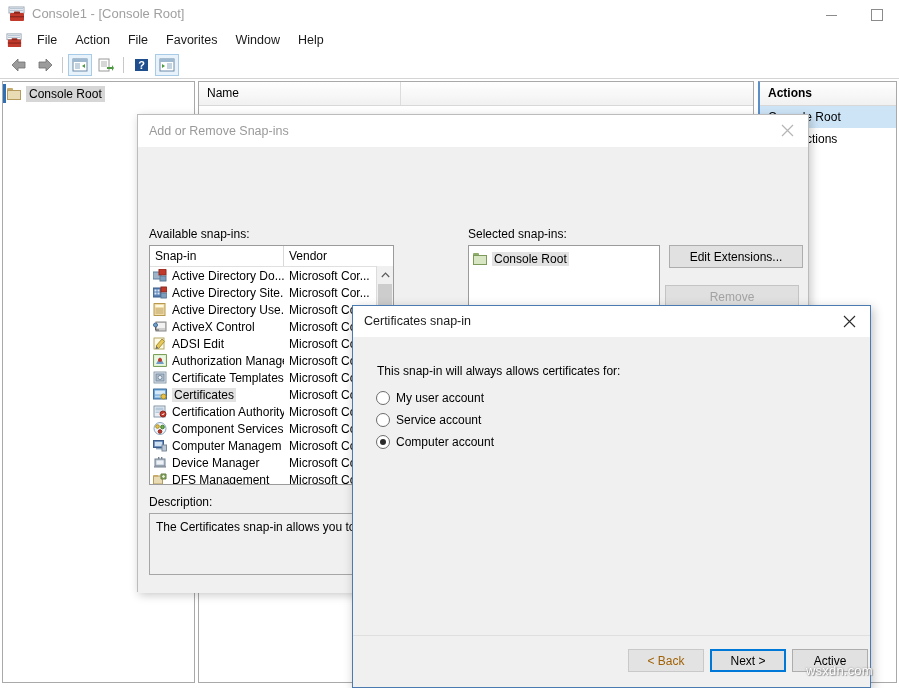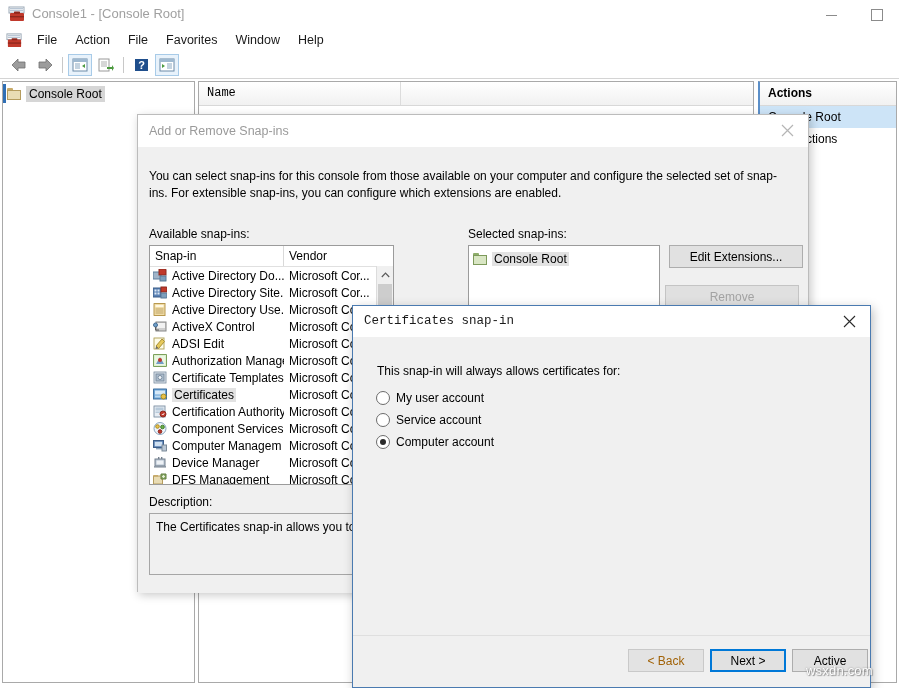--- a/index.html
+++ b/index.html
@@ -162,21 +162,20 @@
     background: #ffffff;
     border: 1px solid #a9a9a9;
     box-sizing: border-box;
   }
   .list-header {
     height: 23px;
     background: linear-gradient(#ffffff, #f1f1f1);
     border-bottom: 1px solid #d8d8d8;
     display: flex;
     align-items: center;
-    font-family: Liberation Mono, monospace;
   }
   .list-col {
     height: 23px;
     line-height: 23px;
     padding-left: 8px;
     border-right: 1px solid #dcdcdc;
     box-sizing: border-box;
     font-size: 12px;
   }
   .list-col.c1 { width: 202px; }
@@ -418,21 +417,20 @@
     background: #f0f0f0;
     border: 1px solid #4a7ab0;
     box-sizing: border-box;
     box-shadow: 2px 3px 10px rgba(0,0,0,0.25);
   }
   .cert-title {
     height: 31px;
     background: #ffffff;
     position: relative;
     border-bottom: 2px solid #737373;
-    font-family: Liberation Mono, monospace;
   }
   .cert-title .t {
     position: absolute;
     left: 11px; top: 8px;
     font-size: 12.5px;
     color: #1a1a1a;
   }
   .cert-body {
     position: absolute;
     left: 0; top: 31px;
@@ -641,21 +639,20 @@
   <div class="dlg-title-plain">
     <span class="t">Add or Remove Snap-ins</span>
     <div class="dlg-x" style="right:0">
       <svg width="13" height="13" viewBox="0 0 13 13">
         <path d="M1 1 L12 12 M12 1 L1 12" stroke="#b5b5b5" stroke-width="1.2" fill="none"></path>
       </svg>
     </div>
   </div>
 
   <div class="ar-body">
-    <div class="ar-intro">You can select snap-ins for this console from those available on your computer and configure the selected set of snap-ins. For extensible snap-ins, you can configure which extensions are enabled.</div>
 
     <div class="ar-lbl-avail">Available snap-ins:</div>
     <div class="ar-lbl-sel">Selected snap-ins:</div>
 
     <div class="ar-listbox">
       <div class="ar-lhead">
         <div class="hc hc1">Snap-in</div>
         <div class="hc hc2">Vendor</div>
       </div>
 

